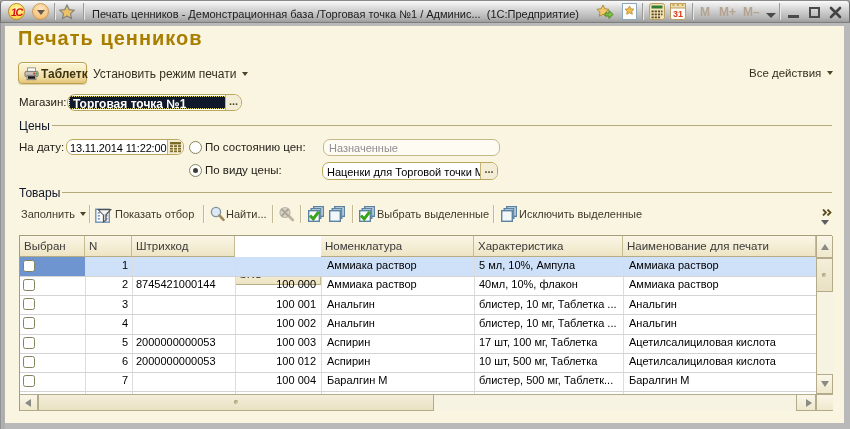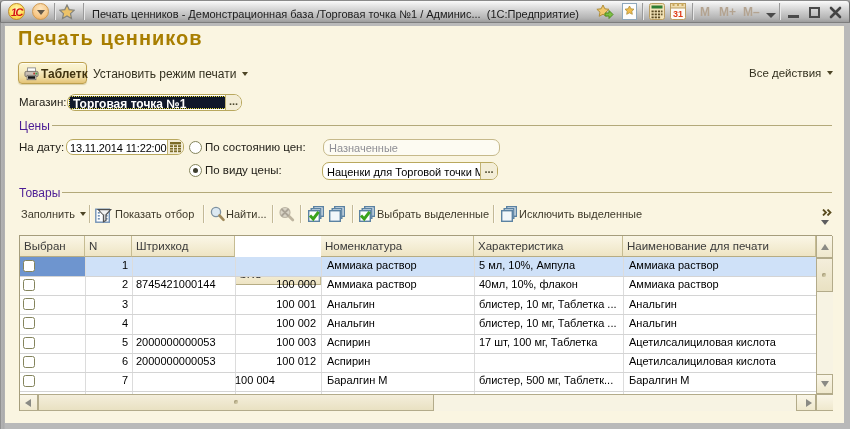--- a/index.html
+++ b/index.html
@@ -25,21 +25,21 @@
 #btn-print { left:18px; top:62px; width:69px; height:22px; border:1px solid #bda04e; border-radius:4px;
   background:linear-gradient(to bottom,#fcf5d5 0%,#f6ecc2 40%,#eeda9e 75%,#e4c377 100%);
   box-shadow:inset 0 1px 0 #fffdf0, 0 1px 1px #d9cfa8; }
 #btn-print span { position:absolute; left:22px; top:4px; font-size:12px; font-weight:bold; color:#403310; }
 #txt-mode { left:93px; top:67px; font-size:12px; color:#33301f; }
 #txt-alla { left:749px; top:67px; font-size:11.5px; color:#33301f; }
 .darr { display:inline-block; width:0; height:0; border-left:3.5px solid transparent; border-right:3.5px solid transparent; border-top:4.5px solid #4c4425; vertical-align:middle; margin-left:2px; margin-bottom:2px;}
 
 .lbl { font-size:11.5px; color:#23211a; white-space:nowrap; }
 
-.grp-lbl { font-size:12px; color:#4c1d95;text-align:center; }
+.grp-lbl { font-size:12px; color:#0f172a;text-align:center; }
 .grp-line { height:1px; background:#b3a97a; }
 
 .tb { font-size:11px; color:#3e392a; white-space:nowrap; }
 .vsep { width:1px; background:#c3b997; top:205px; height:18px; box-shadow:1px 0 0 #fdfaf0; }
 
 #tbl { left:19px; top:235px; width:813px; height:176px; border:1px solid #a59d7c; background:#fff; }
 .hcell { top:0; height:21px; background:linear-gradient(to bottom,#faf6e6 0%,#f3ecd2 60%,#eee4c4 100%);
   border-right:1px solid #c6bc92; border-bottom:1px solid #b6ac84; font-size:11.5px; color:#3a3a3a; }
 .hcell span { position:absolute; left:4px; top:4px; }
 .cell { font-size:11px; color:#000; white-space:nowrap; overflow:hidden; }
@@ -296,24 +296,25 @@
 <div class="cell abs" style="left:116px;top:99.8px;">2000000000053</div>
 <div class="cell abs" style="left:215px;top:99.8px;width:81px;text-align:right;">100 003</div>
 <div class="cell abs" style="left:307px;top:99.8px;width:146px;">Аспирин</div>
 <div class="cell abs" style="left:459px;top:99.8px;width:143px;">17 шт, 100 мг, Таблетка</div>
 <div class="cell abs" style="left:609px;top:99.8px;width:186px;">Ацетилсалициловая кислота</div>
 <div class="abs cb" style="left:3px;top:119.7px;"></div>
 <div class="cell abs" style="left:65px;top:118.9px;width:43px;text-align:right;">6</div>
 <div class="cell abs" style="left:116px;top:118.9px;">2000000000053</div>
 <div class="cell abs" style="left:215px;top:118.9px;width:81px;text-align:right;">100 012</div>
 <div class="cell abs" style="left:307px;top:118.9px;width:146px;">Аспирин</div>
+<div class="cell abs" style="left:459px;top:118.9px;width:143px;">10 шт, 500 мг, Таблетка</div>
 <div class="cell abs" style="left:609px;top:118.9px;width:186px;">Ацетилсалициловая кислота</div>
 <div class="abs cb" style="left:3px;top:138.8px;"></div>
 <div class="cell abs" style="left:65px;top:138.0px;width:43px;text-align:right;">7</div>
-<div class="cell abs" style="left:215px;top:138.0px;width:81px;text-align:left;">100 004</div>
+<div class="cell abs" style="left:215px;top:138.0px;width:81px;text-align:right;">100 004</div>
 <div class="cell abs" style="left:307px;top:138.0px;width:146px;">Баралгин М</div>
 <div class="cell abs" style="left:459px;top:138.0px;width:143px;">блистер, 500 мг, Таблетк...</div>
 <div class="cell abs" style="left:609px;top:138.0px;width:186px;">Баралгин М</div>
 <div class="abs" style="left:795.5px;top:0;width:17.5px;height:158px;background:#f7f3e3;border-left:1px solid #b3ab8a;"></div>
 <div class="abs" style="left:795.5px;top:0;width:17.5px;height:22px;background:linear-gradient(to bottom,#faf6e8,#efe8cd);border:1px solid #b3ab8a;border-top:none;"></div>
 <div class="abs" style="left:800.5px;top:8px;width:0;height:0;border-left:4px solid transparent;border-right:4px solid transparent;border-bottom:6px solid #8a8a84;"></div>
 <div class="abs" style="left:795.5px;top:22px;width:17.5px;height:34px;background:linear-gradient(to bottom,#f4eedb,#e9e1c2);border:1px solid #b3ab8a;"></div>
 <div class="abs" style="left:802px;top:37px;width:4px;height:4px;border-radius:50%;background:#cdc4a0;box-shadow:inset 1px 1px 1px #a99f7c;"></div>
 <div class="abs" style="left:795.5px;top:138px;width:17.5px;height:20px;background:linear-gradient(to bottom,#faf6e8,#efe8cd);border:1px solid #b3ab8a;"></div>
 <div class="abs" style="left:800.5px;top:145px;width:0;height:0;border-left:4px solid transparent;border-right:4px solid transparent;border-top:6px solid #8a8a84;"></div>

